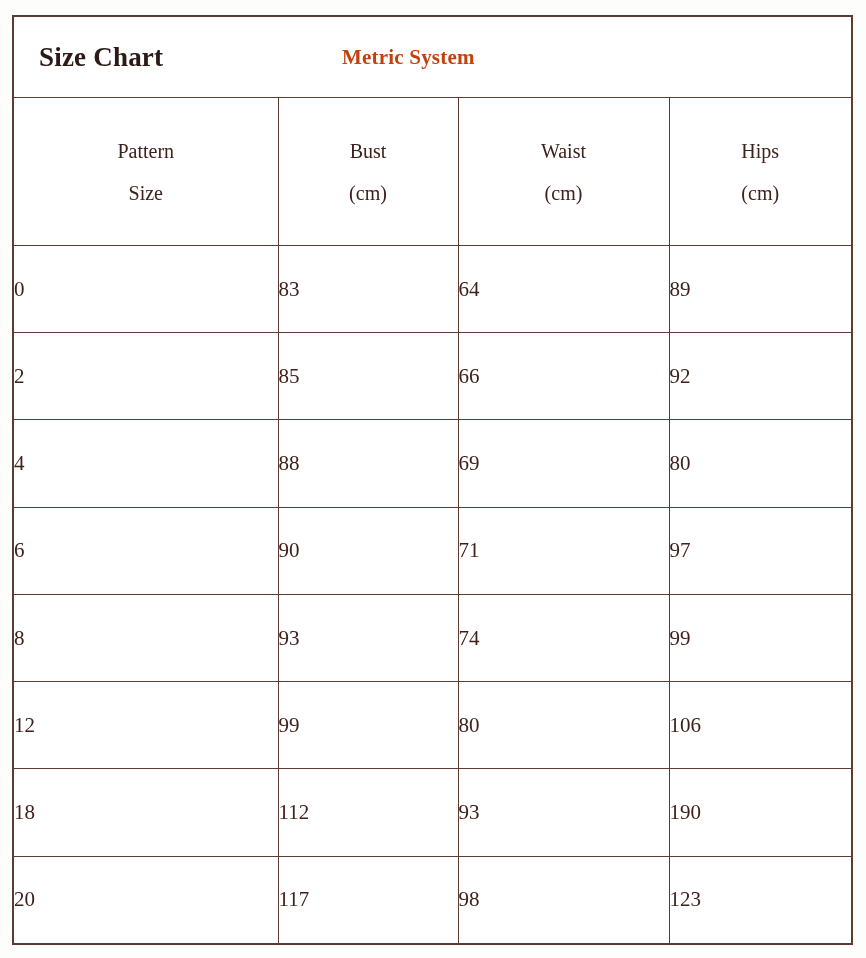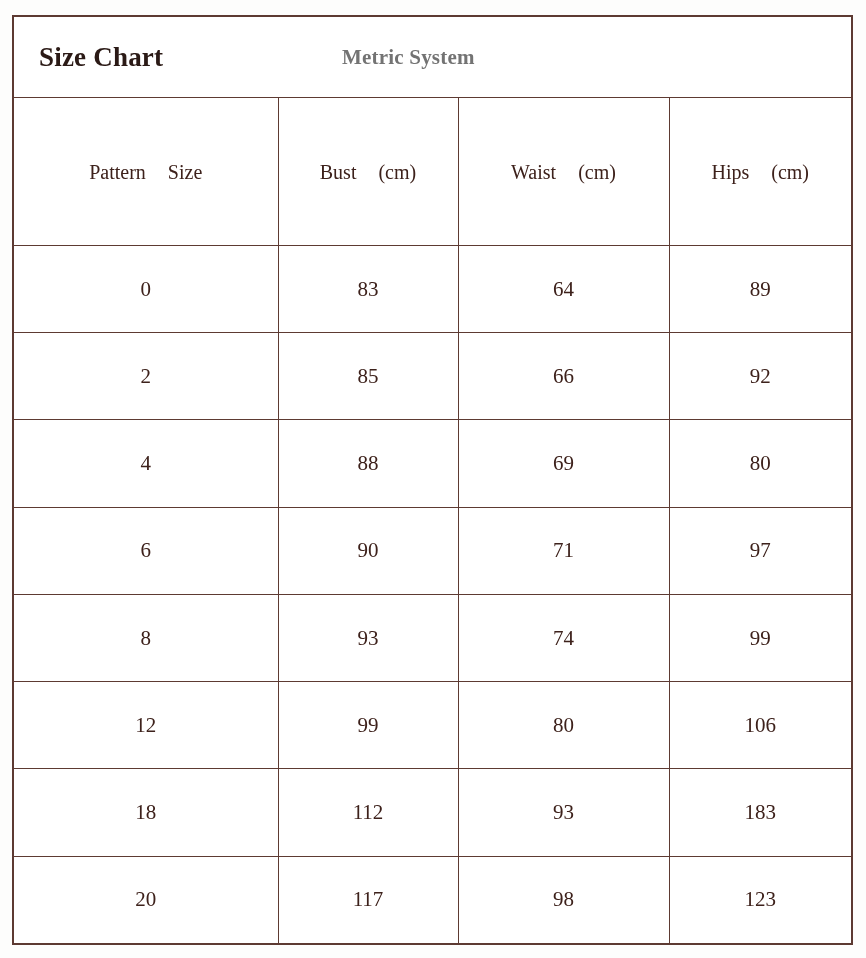--- a/index.html
+++ b/index.html
@@ -31,21 +31,20 @@
     height: 930px;
     border-collapse: collapse;
     table-layout: fixed;
     background: #ffffff;
     border: 2px solid #5d3a32;
   }
 
   #size-chart-table td {
     border: 1px solid #5d3a32;
     padding: 0;
-    text-align: center;
     vertical-align: middle;
     color: #3d211b;
   }
 
   
   col.c-size  { width: 265px; }
   col.c-bust  { width: 180px; }
   col.c-waist { width: 211px; }
   col.c-hips  { width: 183px; }
 
@@ -73,33 +72,33 @@
     letter-spacing: 0.2px;
     white-space: nowrap;
   }
   .chart-subtitle {
     position: absolute;
     left: 328px;
     top: 50%;
     transform: translateY(-50%);
     font-size: 21px;
     font-weight: bold;
-    color: #737373;
+    color: #c2410c;
     letter-spacing: 0.2px;
     white-space: nowrap;
   }
 
   
   .header-row td {
     height: 116px;
     padding: 0;
   }
   .hdr-cell {
     display: flex;
-    flex-direction: row;
+    flex-direction: column;
     align-items: center;
     justify-content: center;
     gap: 22px;
     height: 116px;
     font-size: 20px;
     font-weight: normal;
     color: #3d211b;
     line-height: 1;
   }
   .hdr-line { display: block; }
@@ -195,21 +194,21 @@
       <tr class="data-row">
         <td>12</td>
         <td>99</td>
         <td>80</td>
         <td>106</td>
       </tr>
       <tr class="data-row">
         <td>18</td>
         <td>112</td>
         <td>93</td>
-        <td>183</td>
+        <td>190</td>
       </tr>
       <tr class="data-row">
         <td>20</td>
         <td>117</td>
         <td>98</td>
         <td>123</td>
       </tr>
 
     </tbody>
   </table>

